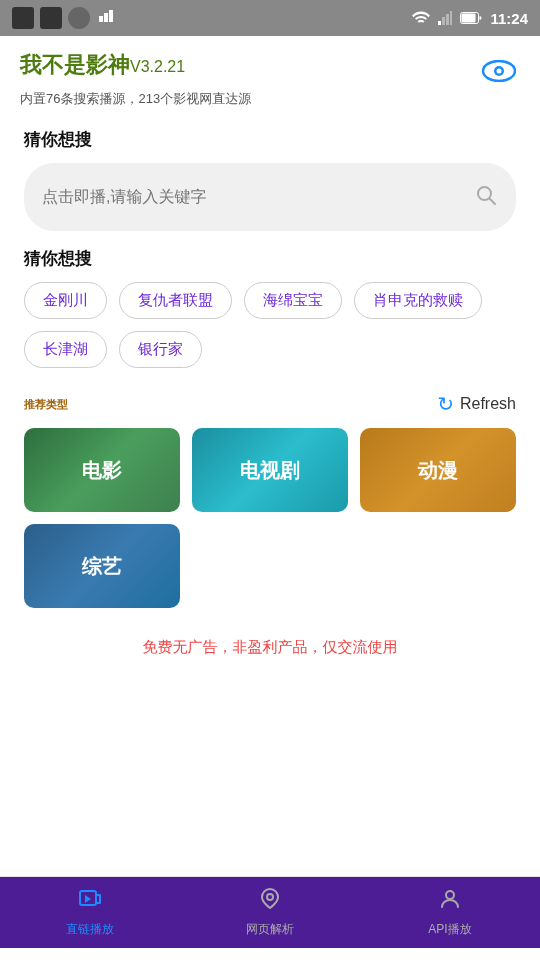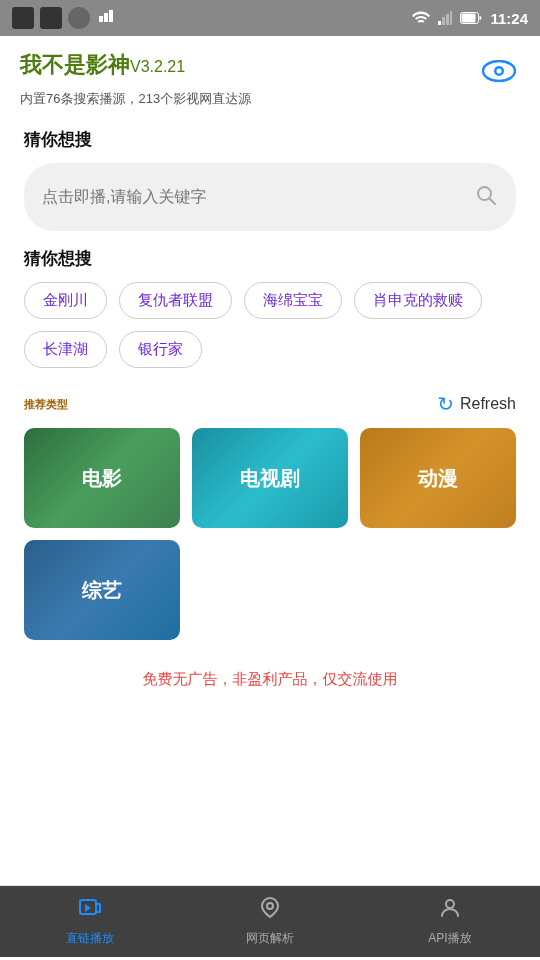--- a/index.html
+++ b/index.html
@@ -146,21 +146,21 @@
 
     
     .category-grid {
       padding: 0 24px;
       display: grid;
       grid-template-columns: repeat(3, 1fr);
       gap: 12px;
     }
     .category-card {
       border-radius: 10px;
-      height: 100px;
+      height: 84px;
       display: flex;
       align-items: center;
       justify-content: center;
       font-size: 20px;
       font-weight: bold;
       color: #fff;
       cursor: pointer;
       position: relative;
       overflow: hidden;
     }
@@ -176,24 +176,24 @@
     .footer-text {
       text-align: center;
       font-size: 15px;
       color: #ef4444;
       padding: 30px 0 20px 0;
     }
 
     
     .bottom-nav {
       position: fixed;
-      bottom: 3px;
+      bottom: 12px;
       width: 540px;
       height: 72px;
-      background: #404040;
+      background: #4c1d95;
       border-top: 1px solid #e5e5e5;
       display: flex;
       align-items: center;
       justify-content: space-around;
     }
     .nav-item {
       display: flex;
       flex-direction: column;
       align-items: center;
       gap: 4px;

